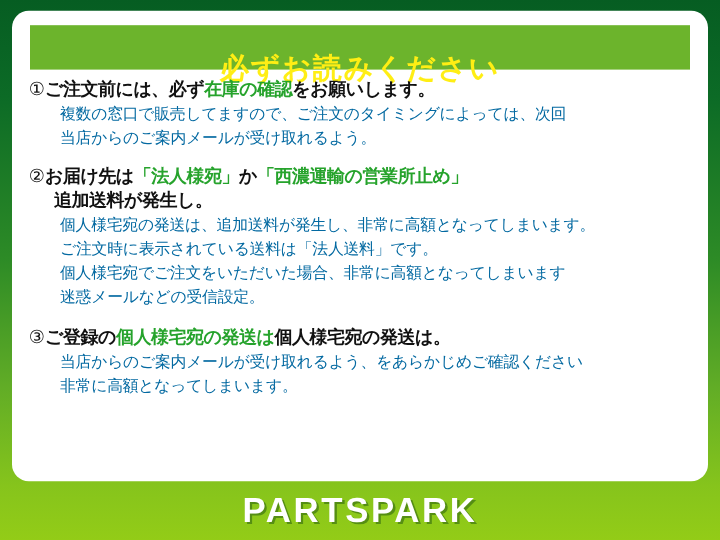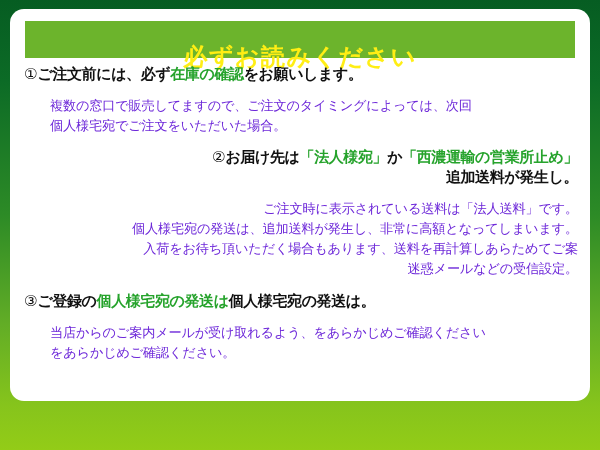--- a/index.html
+++ b/index.html
@@ -87,31 +87,31 @@
   .item-heading .cont {
     display: block;
     padding-left: 21px;
   }
   .circ {
     font-weight: normal;
     letter-spacing: 0;
   }
   .item-body {
     font-size: 13.2px;
-    color: #6d28d9;
+    color: #0369a1;
     line-height: 1.52;
     letter-spacing: -0.2px;
     padding-left: 26px;
-    margin-top: 12px;
+    margin-top: 2px;
     white-space: nowrap;
   }
   .item-body div { white-space: nowrap; }
 
   #item-1 { margin-top: 0px; }
-  #item-2 { margin-top: 12px; text-align: right; }
+  #item-2 { margin-top: 12px; }
   #item-3 { margin-top: 13px; }
 
   
   .footer {
     position: absolute;
     left: 0;
     bottom: 0;
     width: 600px;
     height: 48px;
     display: flex;
@@ -139,44 +139,47 @@
     </div>
 
     <div class="items">
 
       <div class="item" id="item-1">
         <div class="item-heading">
           <span class="circ">①</span><span>ご注文前には、必ず</span><span class="hl">在庫の確認</span><span>をお願いします。</span>
         </div>
         <div class="item-body">
           <div>複数の窓口で販売してますので、ご注文のタイミングによっては、次回</div>
-          <div>個人様宅宛でご注文をいただいた場合。</div>
+          <div>当店からのご案内メールが受け取れるよう。</div>
         </div>
       </div>
 
       <div class="item" id="item-2">
         <div class="item-heading">
           <span class="circ">②</span><span>お届け先は</span><span class="hl">「法人様宛」</span><span>か</span><span class="hl">「西濃運輸の営業所止め」</span>
           <span class="cont">追加送料が発生し。</span>
         </div>
         <div class="item-body">
+          <div>個人様宅宛の発送は、追加送料が発生し、非常に高額となってしまいます。</div>
           <div>ご注文時に表示されている送料は「法人送料」です。</div>
-          <div>個人様宅宛の発送は、追加送料が発生し、非常に高額となってしまいます。</div>
-          <div>入荷をお待ち頂いただく場合もあります、送料を再計算しあらためてご案</div>
+          <div>個人様宅宛でご注文をいただいた場合、非常に高額となってしまいます</div>
           <div>迷惑メールなどの受信設定。</div>
         </div>
       </div>
 
       <div class="item" id="item-3">
         <div class="item-heading">
           <span class="circ">③</span><span>ご登録の</span><span class="hl">個人様宅宛の発送は</span><span>個人様宅宛の発送は。</span>
         </div>
         <div class="item-body">
           <div>当店からのご案内メールが受け取れるよう、をあらかじめご確認ください</div>
-          <div>をあらかじめご確認ください。</div>
+          <div>非常に高額となってしまいます。</div>
         </div>
       </div>
 
     </div>
   </div>
 
+  <div class="footer">
+    <span class="logo-text">PARTSPARK</span>
+  </div>
 
 </div>
 
 </body></html>

